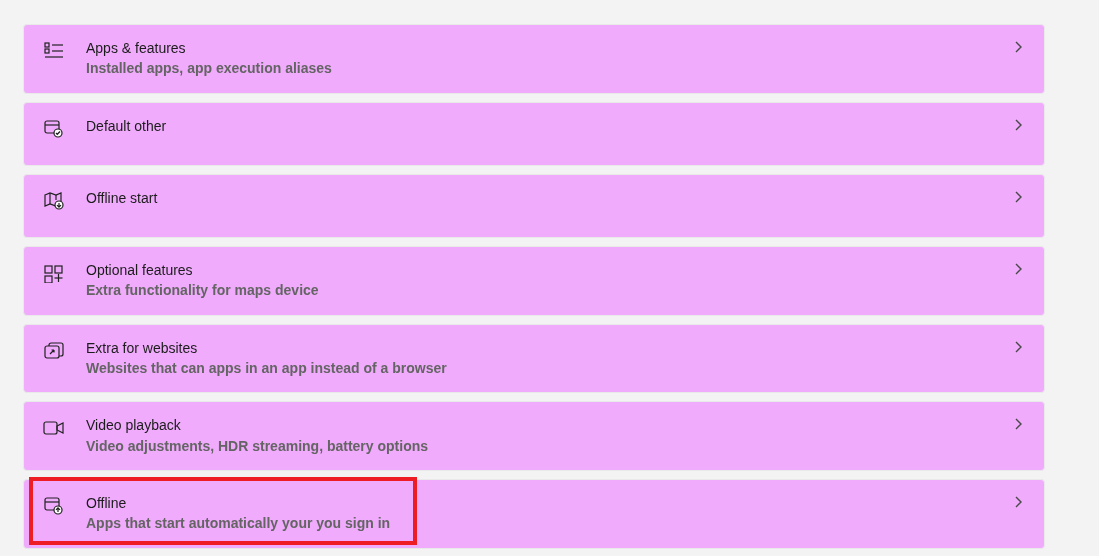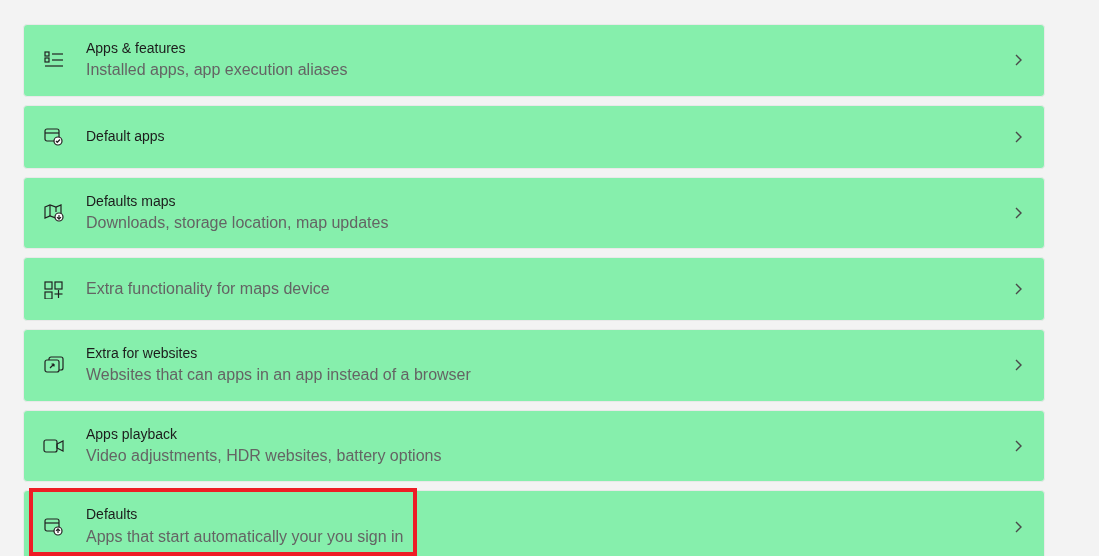--- a/index.html
+++ b/index.html
@@ -13,25 +13,25 @@
       width: 1099px;
       height: 556px;
       padding: 24px 54px 24px 23px;
     }
     .settings-list {
       display: flex;
       flex-direction: column;
       gap: 8px;
     }
     .settings-card {
-      background: #86efac;
+      background: #f0abfc;
       border: 1px solid #e9e9e9;
       border-radius: 4px;
       display: flex;
-      align-items: center;
+      align-items: flex-start;
       padding: 14px 18px;
       cursor: pointer;
       min-height: 64px;
     }
     .settings-card.highlighted {
       position: relative;
     }
     .highlight-box {
       position: absolute;
       top: -3px;
@@ -57,22 +57,22 @@
       flex-direction: column;
       gap: 2px;
     }
     .card-title {
       font-size: 14px;
       font-weight: 400;
       color: #1c1c1c;
       line-height: 1.3;
     }
     .card-subtitle {
-      font-size: 16px;
-      font-weight: 400;
+      font-size: 14px;
+      font-weight: 700;
       color: #646464;
       line-height: 1.4;
     }
     .card-chevron {
       width: 16px;
       height: 16px;
       flex: 0 0 16px;
       display: flex;
       align-items: center;
       justify-content: center;
@@ -110,61 +110,61 @@
   <div class="settings-card">
     <span class="card-icon">
       <svg width="20" height="18" viewBox="0 0 20 18" fill="none" stroke="currentColor" stroke-width="1.2">
         <rect x="1" y="1" width="14" height="12" rx="2"></rect>
         <line x1="1" y1="5" x2="15" y2="5"></line>
         <circle cx="14" cy="13" r="4" fill="#fdfdfd"></circle>
         <path d="M12 13 l1.3 1.3 L16 11.5" stroke-width="1.3"></path>
       </svg>
     </span>
     <div class="card-text">
-      <div class="card-title">Default apps</div>
+      <div class="card-title">Default other</div>
     </div>
     <span class="card-chevron">
       <svg width="8" height="12" viewBox="0 0 8 12" fill="none" stroke="currentColor" stroke-width="1.4">
           <polyline points="2,1 7,6 2,11"></polyline>
         </svg>
     </span>
   </div>
 
   <div class="settings-card">
     <span class="card-icon">
       <svg width="20" height="18" viewBox="0 0 20 18" fill="none" stroke="currentColor" stroke-width="1.2">
         <path d="M1 3 L6 1 L12 3 L17 1 V12 L12 14 L6 12 L1 14 Z"></path>
         <line x1="6" y1="1" x2="6" y2="12"></line>
         <line x1="12" y1="3" x2="12" y2="8"></line>
         <circle cx="15" cy="13" r="4" fill="#fdfdfd"></circle>
         <path d="M15 11 v4 M13 13.2 l2 2 l2 -2" stroke-width="1.2"></path>
       </svg>
     </span>
     <div class="card-text">
-      <div class="card-title">Defaults maps</div>
-      <div class="card-subtitle">Downloads, storage location, map updates</div>
+      <div class="card-title">Offline start</div>
     </div>
     <span class="card-chevron">
       <svg width="8" height="12" viewBox="0 0 8 12" fill="none" stroke="currentColor" stroke-width="1.4">
           <polyline points="2,1 7,6 2,11"></polyline>
         </svg>
     </span>
   </div>
 
   <div class="settings-card">
     <span class="card-icon">
       <svg width="20" height="20" viewBox="0 0 20 20" fill="none" stroke="currentColor" stroke-width="1.2">
         <rect x="1" y="3" width="7" height="7"></rect>
         <rect x="11" y="3" width="7" height="7"></rect>
         <rect x="1" y="13" width="7" height="7"></rect>
         <line x1="14.5" y1="11" x2="14.5" y2="19"></line>
         <line x1="10.5" y1="15" x2="18.5" y2="15"></line>
       </svg>
     </span>
     <div class="card-text">
+      <div class="card-title">Optional features</div>
       <div class="card-subtitle">Extra functionality for maps device</div>
     </div>
     <span class="card-chevron">
       <svg width="8" height="12" viewBox="0 0 8 12" fill="none" stroke="currentColor" stroke-width="1.4">
           <polyline points="2,1 7,6 2,11"></polyline>
         </svg>
     </span>
   </div>
 
   <div class="settings-card">
@@ -187,41 +187,41 @@
   </div>
 
   <div class="settings-card">
     <span class="card-icon">
       <svg width="22" height="16" viewBox="0 0 22 16" fill="none" stroke="currentColor" stroke-width="1.2">
         <rect x="1" y="2" width="13" height="12" rx="2"></rect>
         <path d="M14 6 L20 3 V13 L14 10 Z"></path>
       </svg>
     </span>
     <div class="card-text">
-      <div class="card-title">Apps playback</div>
-      <div class="card-subtitle">Video adjustments, HDR websites, battery options</div>
+      <div class="card-title">Video playback</div>
+      <div class="card-subtitle">Video adjustments, HDR streaming, battery options</div>
     </div>
     <span class="card-chevron">
       <svg width="8" height="12" viewBox="0 0 8 12" fill="none" stroke="currentColor" stroke-width="1.4">
           <polyline points="2,1 7,6 2,11"></polyline>
         </svg>
     </span>
   </div>
 
   <div class="settings-card highlighted">
     <span class="card-icon">
       <svg width="20" height="18" viewBox="0 0 20 18" fill="none" stroke="currentColor" stroke-width="1.2">
         <rect x="1" y="1" width="14" height="12" rx="2"></rect>
         <line x1="1" y1="5" x2="15" y2="5"></line>
         <circle cx="14" cy="13" r="4" fill="#fdfdfd"></circle>
         <path d="M14 15 v-4 M12 12.8 l2 -2 l2 2" stroke-width="1.2"></path>
       </svg>
     </span>
     <div class="card-text">
-      <div class="card-title">Defaults</div>
+      <div class="card-title">Offline</div>
       <div class="card-subtitle">Apps that start automatically your you sign in</div>
     </div>
     <span class="card-chevron">
       <svg width="8" height="12" viewBox="0 0 8 12" fill="none" stroke="currentColor" stroke-width="1.4">
           <polyline points="2,1 7,6 2,11"></polyline>
         </svg>
     </span>
     <div class="highlight-box"></div>
   </div>
 

